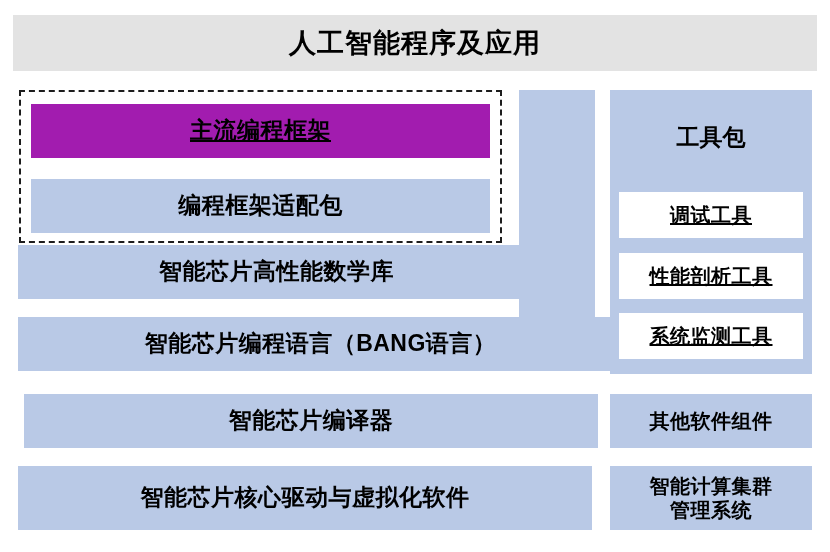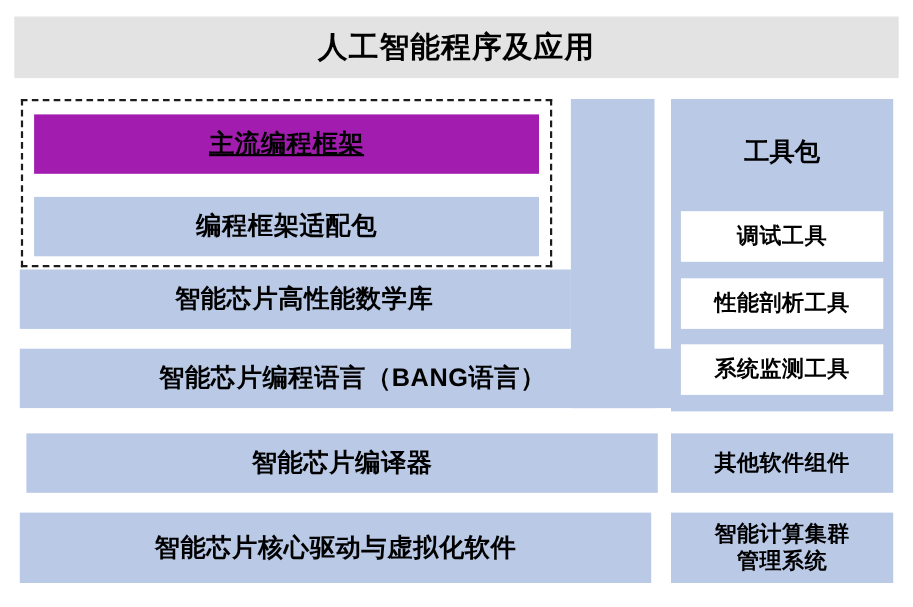--- a/index.html
+++ b/index.html
@@ -33,20 +33,21 @@
   }
   .blue {
     background: #b9c9e6;
   }
   .gray {
     background: #a21caf;
     text-decoration: underline;
   }
   .white {
     background: #ffffff;
+    text-decoration: underline;
   }
 
   
   #title-bar {
     left: 13px;
     top: 15px;
     width: 804px;
     height: 56px;
     background: #e3e3e3;
     font-size: 27px;

